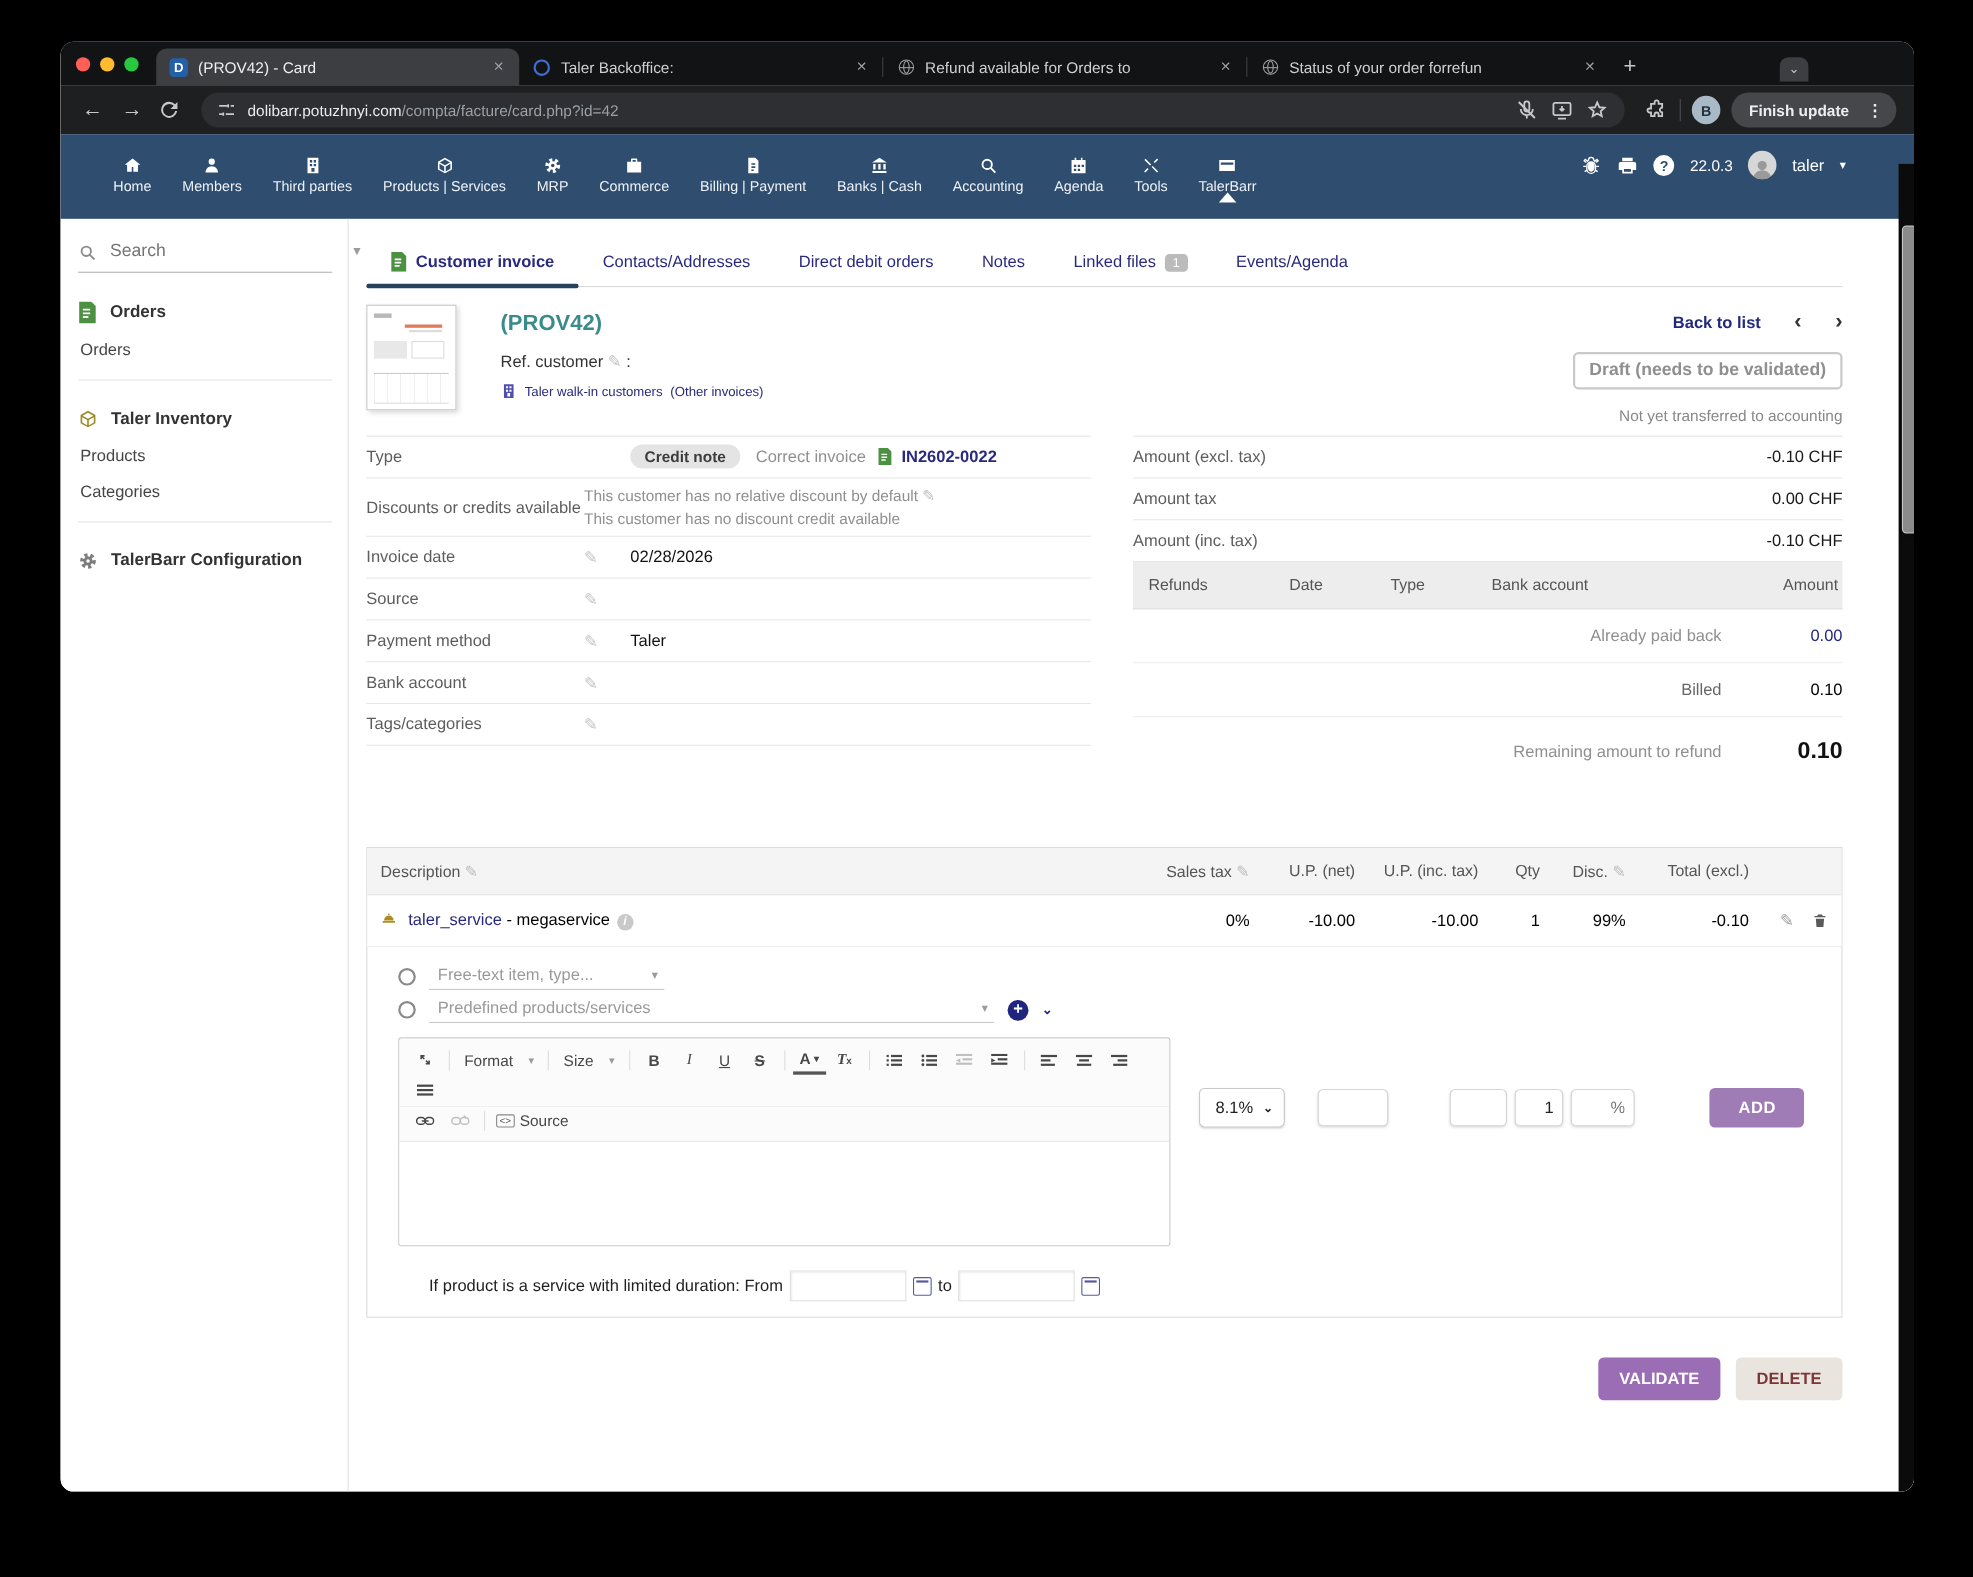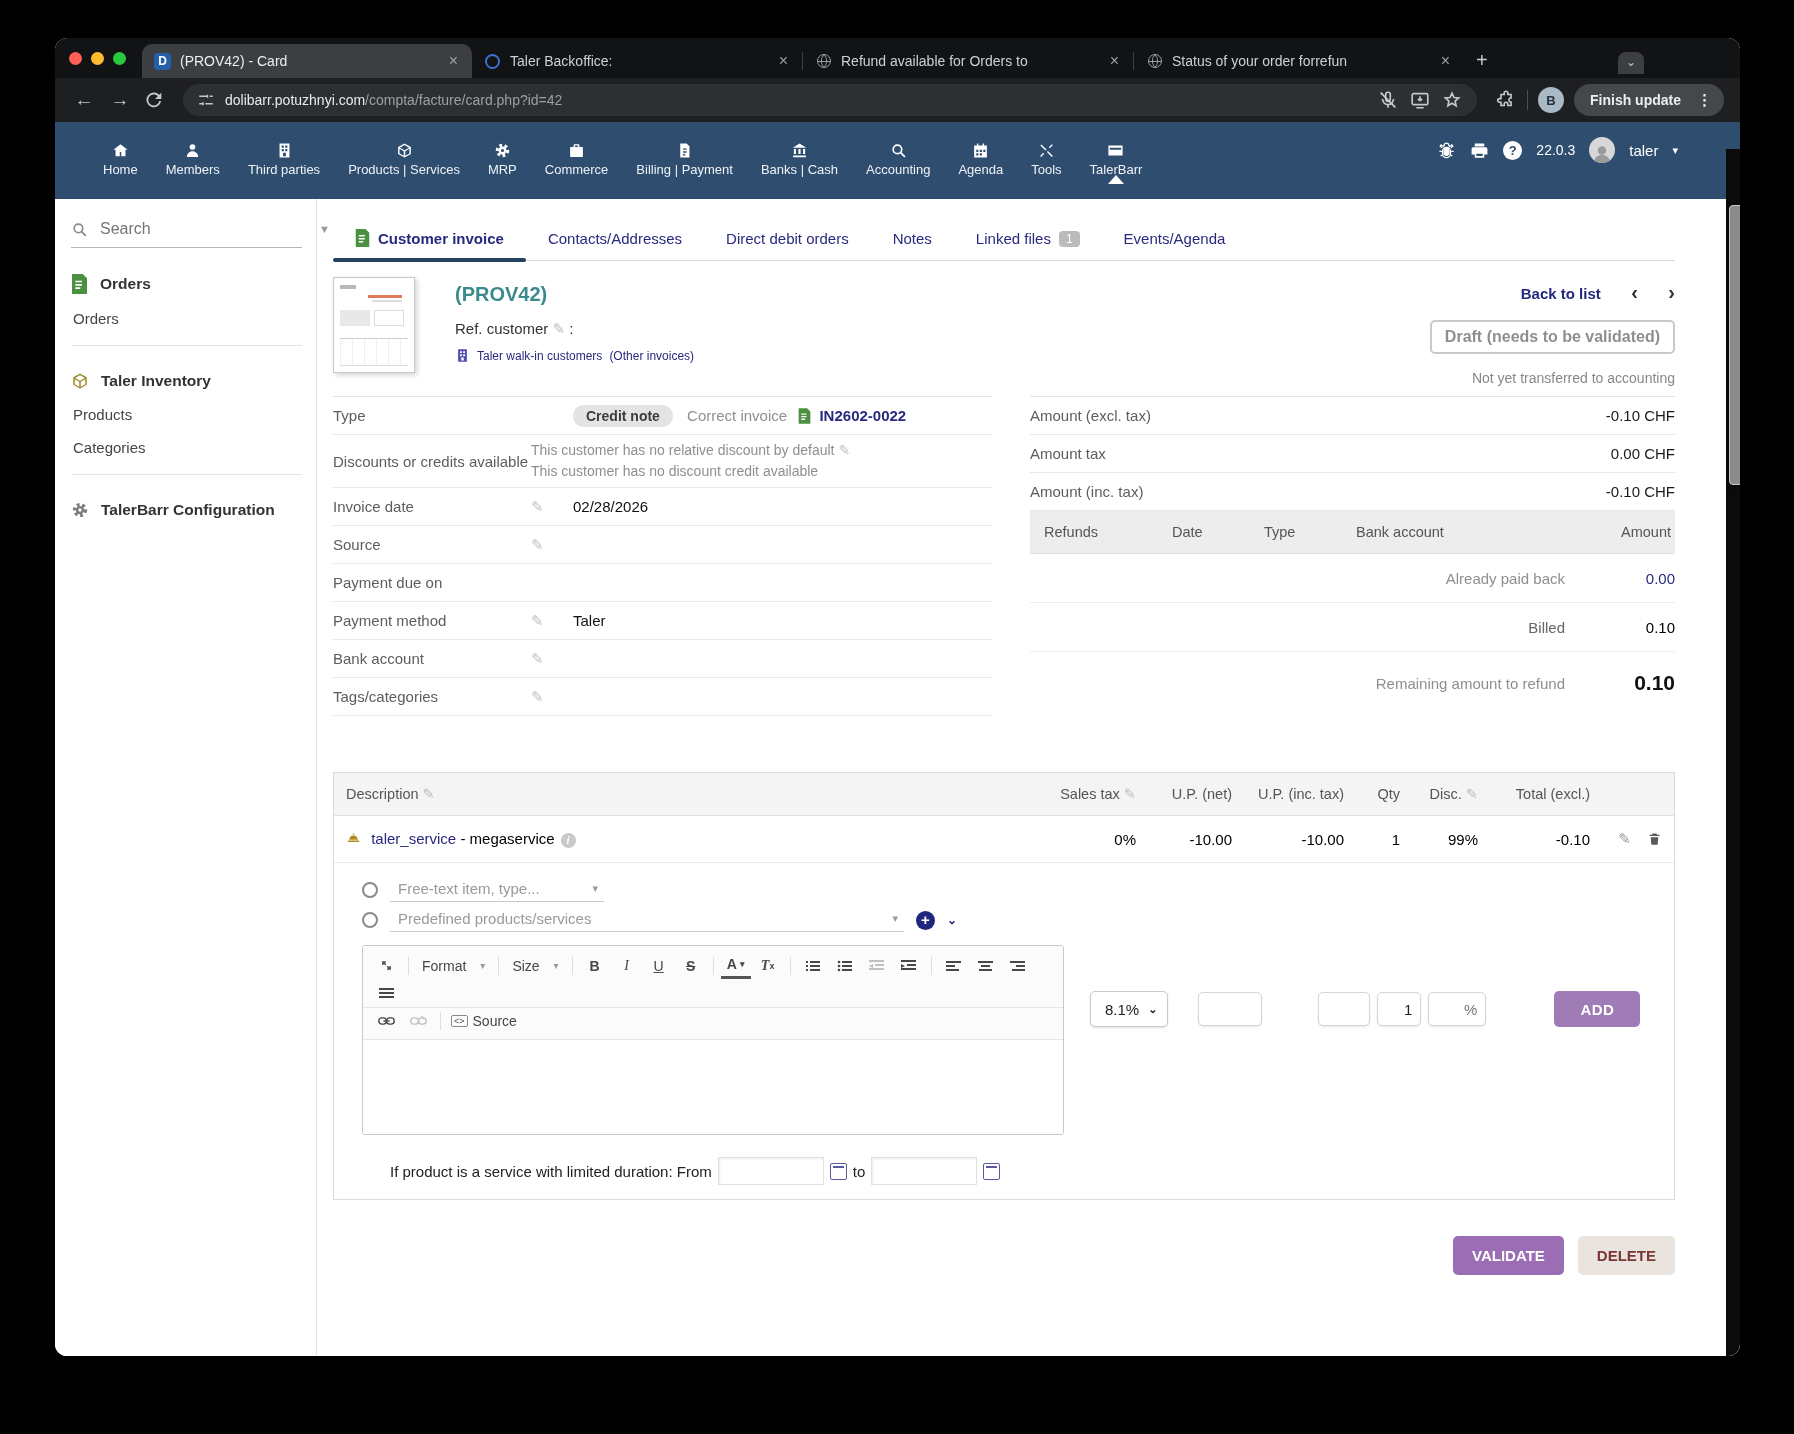--- a/index.html
+++ b/index.html
@@ -445,25 +445,20 @@
             <span class="flab">Invoice date</span>
             <span class="fpen">✎</span>
             <span class="fval">02/28/2026</span>
           </div>
           <div class="frow">
             <span class="flab">Source</span>
             <span class="fpen">✎</span>
             <span class="fval"></span>
           </div>
           <div class="frow">
-            <span class="flab">Payment due on</span>
-            <span class="fpen"></span>
-            <span class="fval"></span>
-          </div>
-          <div class="frow">
             <span class="flab">Payment method</span>
             <span class="fpen">✎</span>
             <span class="fval">Taler</span>
           </div>
           <div class="frow">
             <span class="flab">Bank account</span>
             <span class="fpen">✎</span>
             <span class="fval"></span>
           </div>
           <div class="frow">

